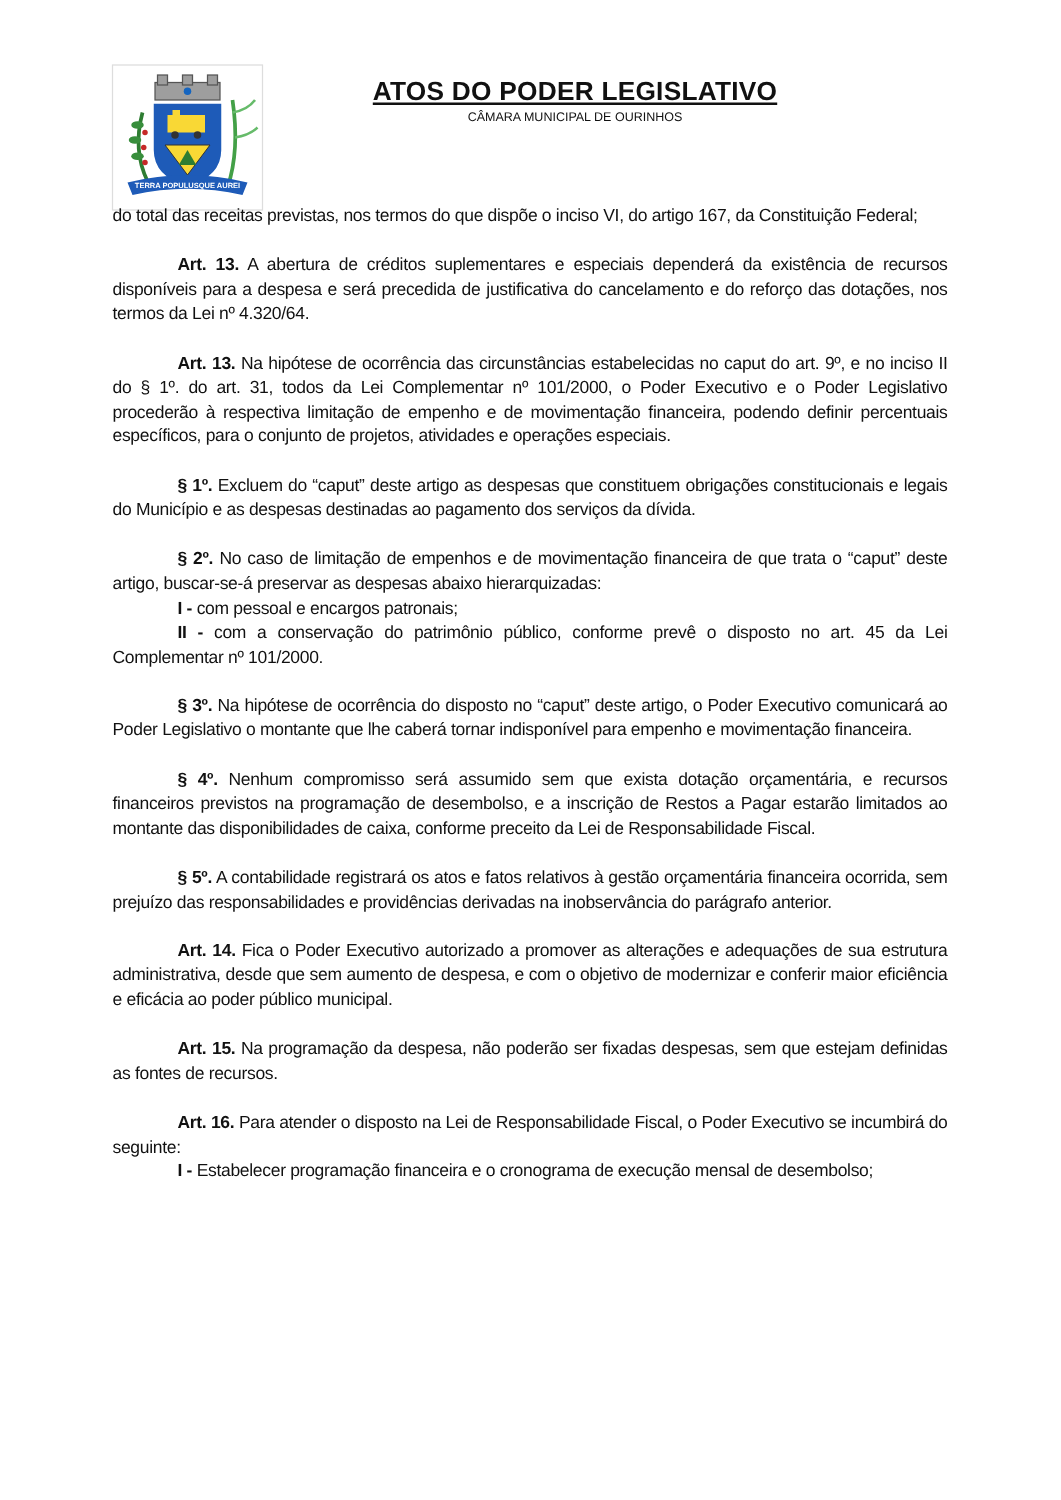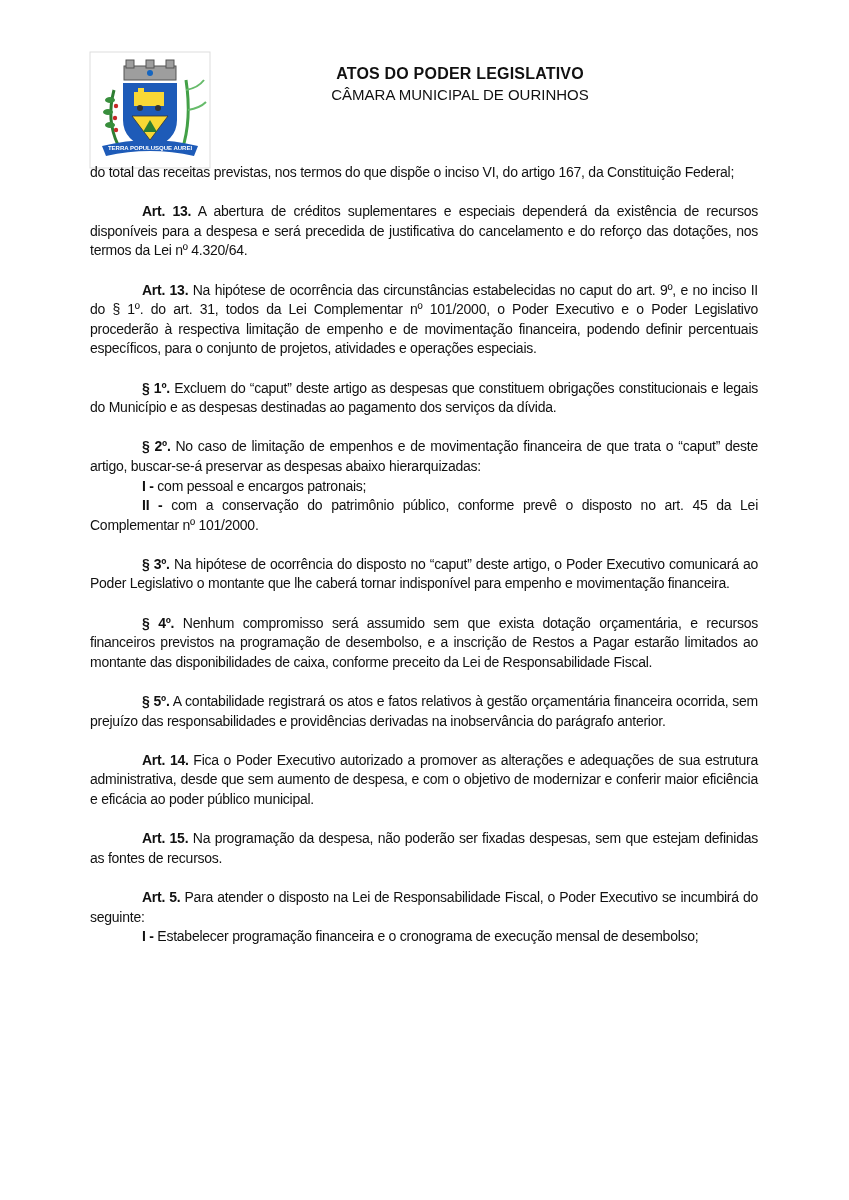--- a/index.html
+++ b/index.html
@@ -1,20 +1,20 @@
 <!DOCTYPE html>
 <html><head>
   <meta charset="utf-8">
   <style>
     html, body { margin: 0; padding: 0; background: #ffffff; }
     body { width: 849px; height: 1200px; position: relative; overflow: hidden; font-family: "Liberation Sans", sans-serif; color: #111; }
     .logo { position: absolute; left: 88px; top: 50px; width: 124px; height: 120px; }
     .header { position: absolute; left: 250px; top: 62px; width: 420px; text-align: center; }
-    .header .title { font-family: "Liberation Sans", sans-serif; font-weight: bold; font-size: 16px; letter-spacing: 0.2px; line-height: 24px; }
-    .header .sub { font-size: 15px; line-height: 18px; text-align: center; }
+    .header .title { font-family: "Liberation Sans", sans-serif; font-weight: bold; font-size: 21px; letter-spacing: 0.2px; line-height: 24px; text-decoration: underline; }
+    .header .sub { font-size: 10px; line-height: 18px; text-align: center; }
     .content { position: absolute; left: 90px; top: 163px; width: 668px; font-family: "Liberation Sans Narrow", "Liberation Sans", sans-serif; font-size: 14px; line-height: 19.6px; text-align: justify; letter-spacing: -0.25px; }
     .p { margin: 0; }
     .ind { text-indent: 52px; }
     .gap { height: 19.6px; }
     b { font-weight: bold; }
   </style>
 </head>
 <body>
 
 <div class="logo">
@@ -83,15 +83,15 @@
 
   <p class="p ind"><b>§ 5º.</b><span> A contabilidade registrará os atos e fatos relativos à gestão orçamentária financeira ocorrida, sem prejuízo das responsabilidades e providências derivadas na inobservância do parágrafo anterior.</span></p>
   <div class="gap"></div>
 
   <p class="p ind"><b>Art. 14.</b><span> Fica o Poder Executivo autorizado a promover as alterações e adequações de sua estrutura administrativa, desde que sem aumento de despesa, e com o objetivo de modernizar e conferir maior eficiência e eficácia ao poder público municipal.</span></p>
   <div class="gap"></div>
 
   <p class="p ind"><b>Art. 15.</b><span> Na programação da despesa, não poderão ser fixadas despesas, sem que estejam definidas as fontes de recursos.</span></p>
   <div class="gap"></div>
 
-  <p class="p ind"><b>Art. 5.</b><span> Para atender o disposto na Lei de Responsabilidade Fiscal, o Poder Executivo se incumbirá do seguinte:</span></p>
+  <p class="p ind"><b>Art. 16.</b><span> Para atender o disposto na Lei de Responsabilidade Fiscal, o Poder Executivo se incumbirá do seguinte:</span></p>
   <p class="p ind"><b>I -</b><span> Estabelecer programação financeira e o cronograma de execução mensal de desembolso;</span></p>
 </div>
 
 </body></html>

